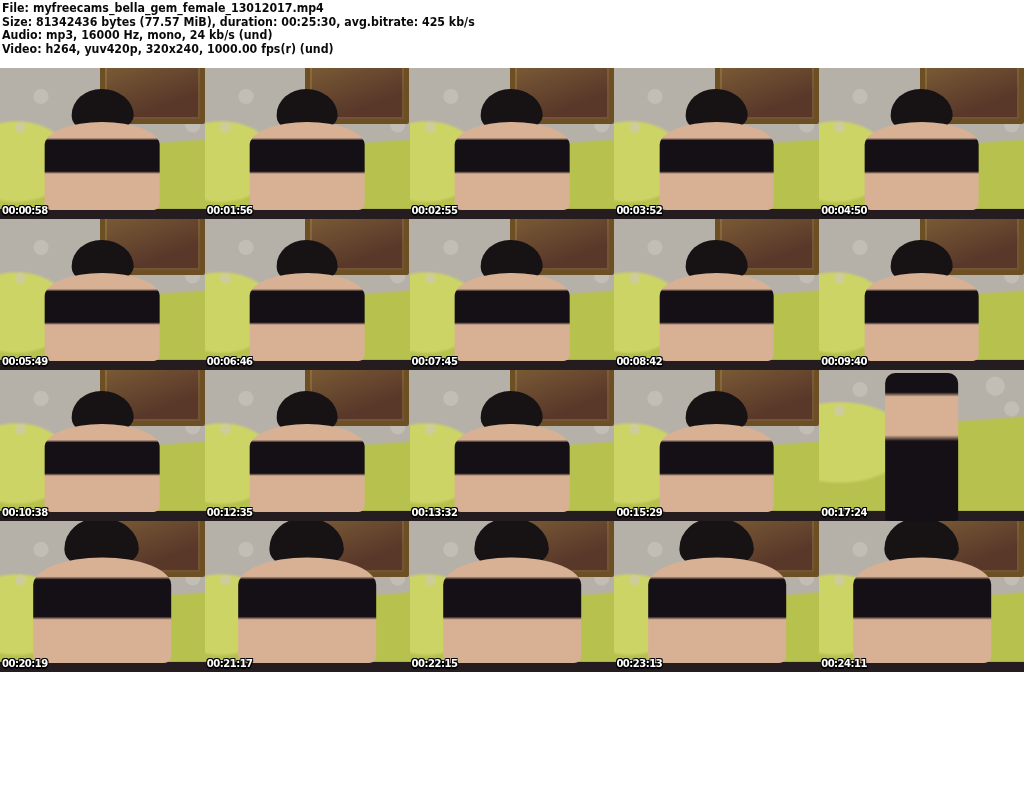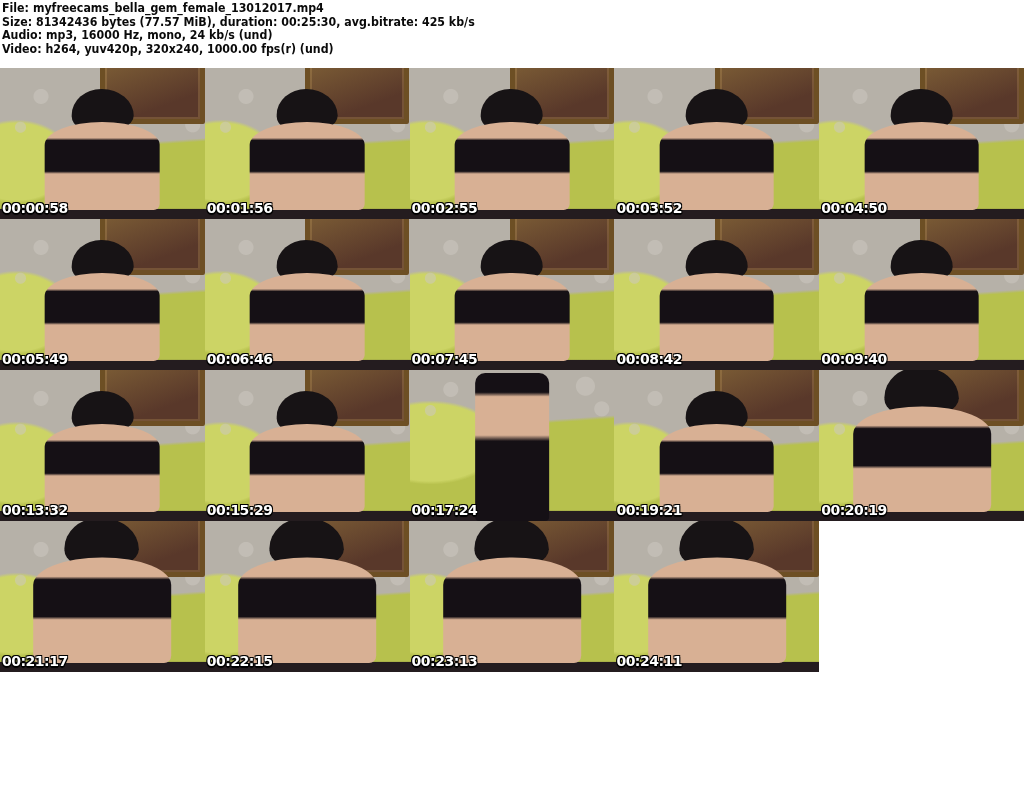--- a/index.html
+++ b/index.html
@@ -125,21 +125,21 @@
     transform: translateX(-50%) scale(1.2);
     transform-origin: 50% 100%;
   }
   
   .ts {
     position: absolute;
     left: 2px;
     bottom: 3px;
     font-weight: 700;
     font-style: normal;
-    font-size: 14px;
+    font-size: 10px;
     letter-spacing: -0.5px;
     color: var(--timestamp-fill, #ffffff);
     text-shadow:
       -1px -1px 0 var(--timestamp-outline, #000),
        1px -1px 0 var(--timestamp-outline, #000),
       -1px  1px 0 var(--timestamp-outline, #000),
        1px  1px 0 var(--timestamp-outline, #000),
        0 2px 1px var(--timestamp-outline, #000);
   }
 </style>
@@ -205,37 +205,42 @@
     </div>
     <div class="thumb" data-variant="seated">
       <i class="frame"></i>
       <i class="fig"></i>
       <b class="ts">00:09:40</b>
     </div>
 
     <div class="thumb" data-variant="seated">
       <i class="frame"></i>
       <i class="fig"></i>
+      <b class="ts">00:10:38</b>
+    </div>
+    <div class="thumb" data-variant="seated">
+      <i class="frame"></i>
+      <i class="fig"></i>
+      <b class="ts">00:12:35</b>
+    </div>
+    <div class="thumb" data-variant="seated">
+      <i class="frame"></i>
+      <i class="fig"></i>
       <b class="ts">00:13:32</b>
     </div>
 
     <div class="thumb" data-variant="seated">
       <i class="frame"></i>
       <i class="fig"></i>
       <b class="ts">00:15:29</b>
     </div>
     <div class="thumb" data-variant="standing">
 
       <i class="fig"></i>
       <b class="ts">00:17:24</b>
-    </div>
-    <div class="thumb" data-variant="seated">
-      <i class="frame"></i>
-      <i class="fig"></i>
-      <b class="ts">00:19:21</b>
     </div>
 
     <div class="thumb" data-variant="closeup">
       <i class="frame"></i>
       <i class="fig"></i>
       <b class="ts">00:20:19</b>
     </div>
     <div class="thumb" data-variant="closeup">
       <i class="frame"></i>
       <i class="fig"></i>

